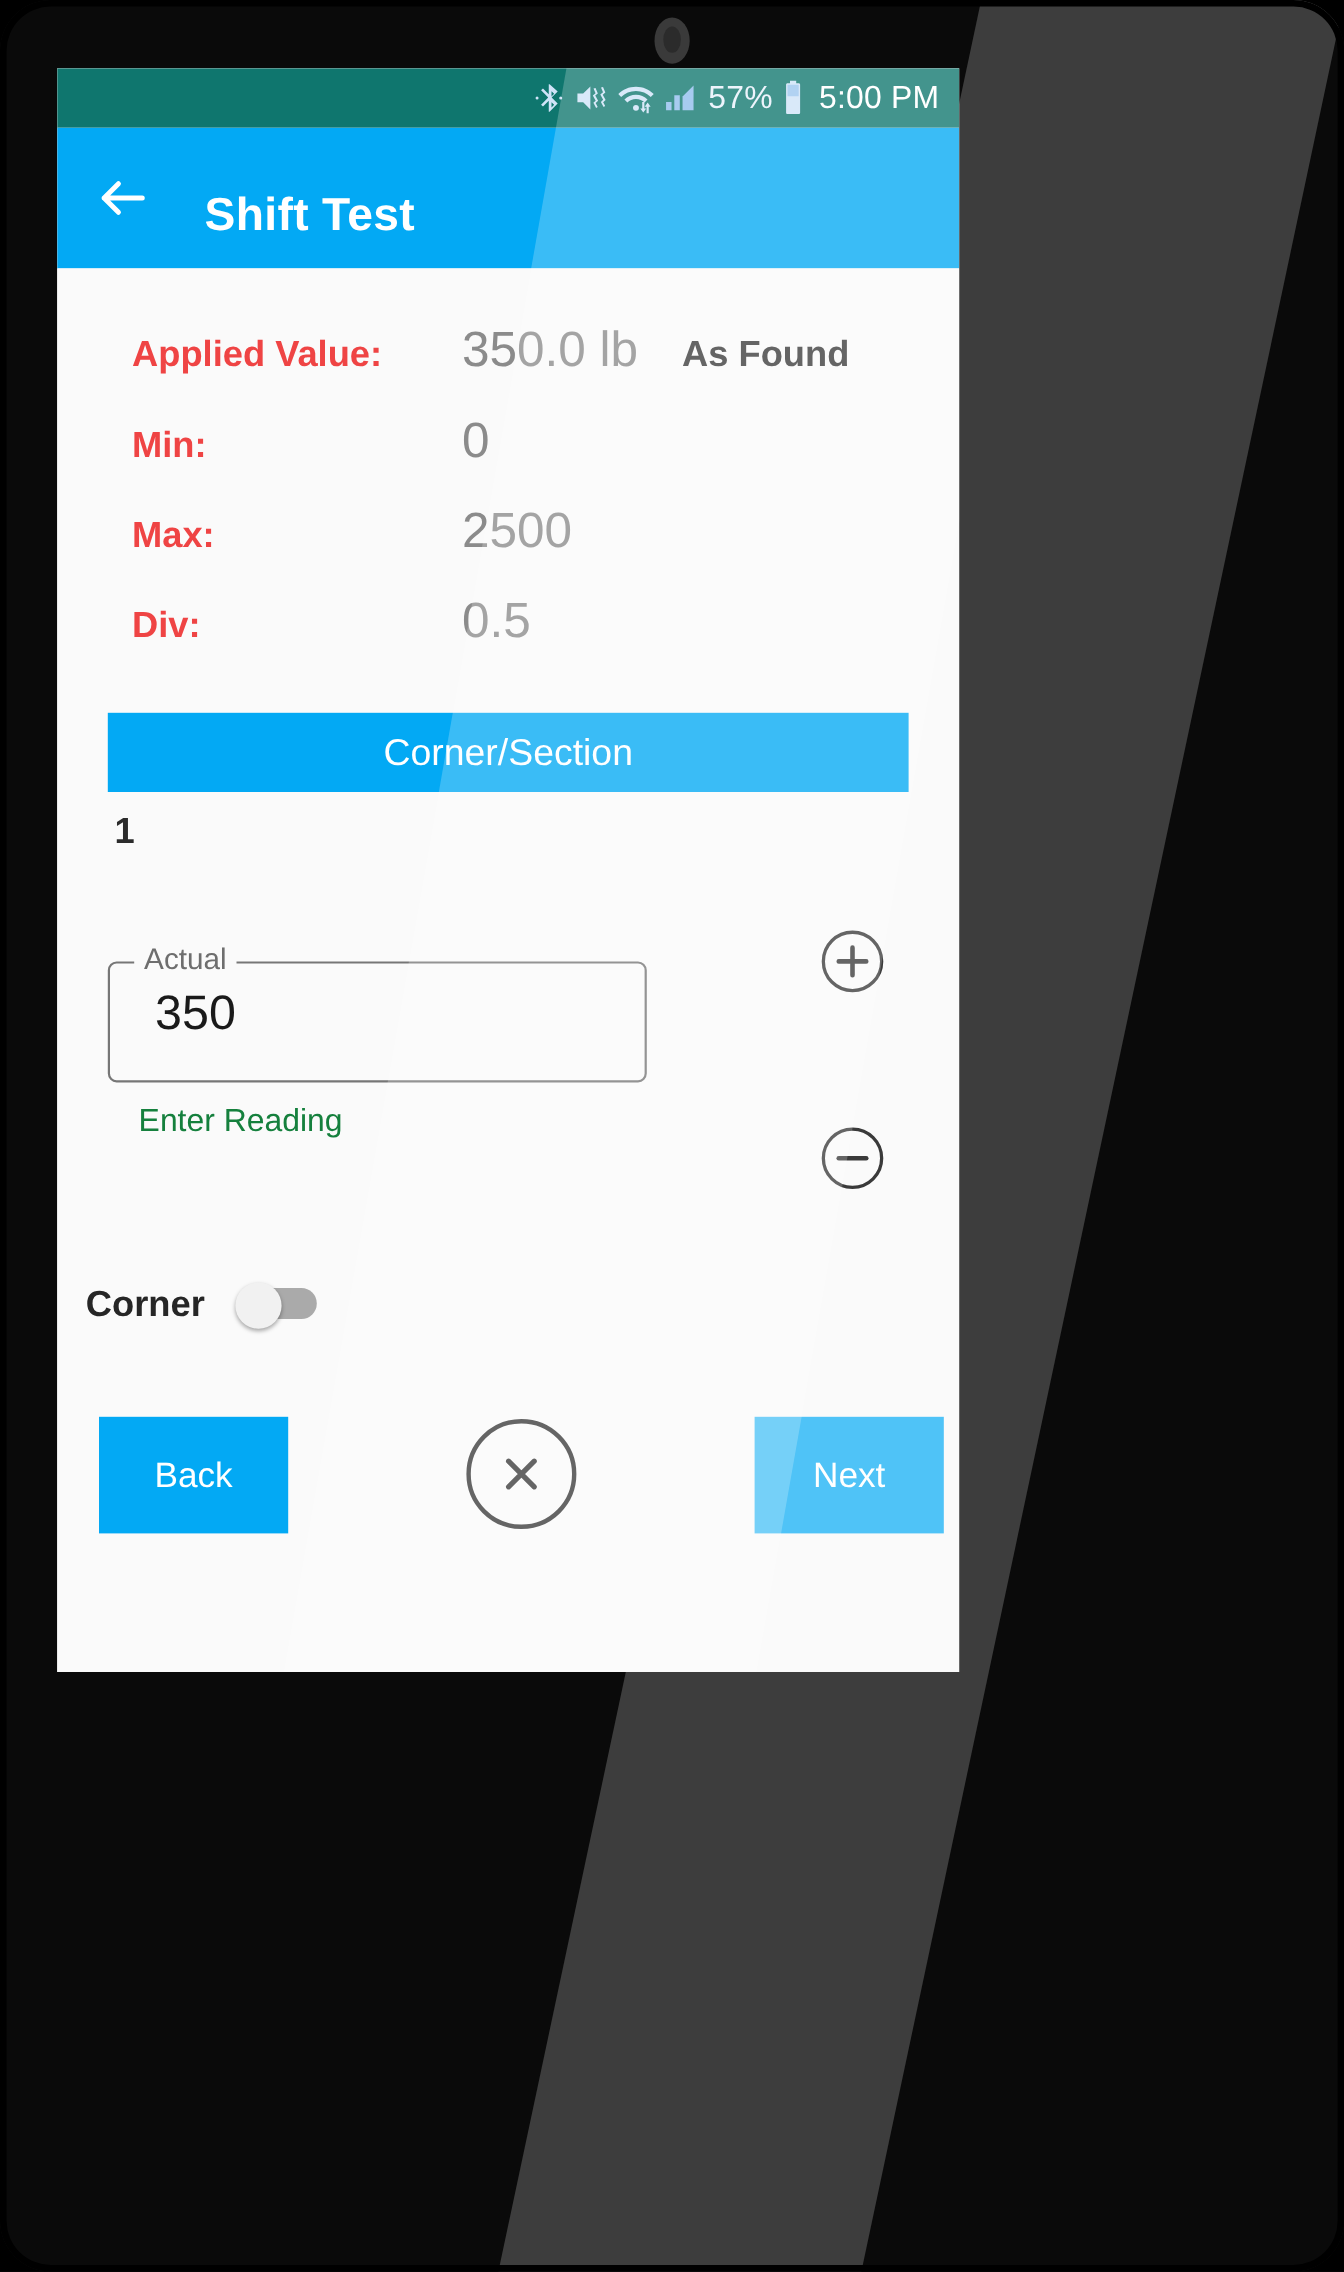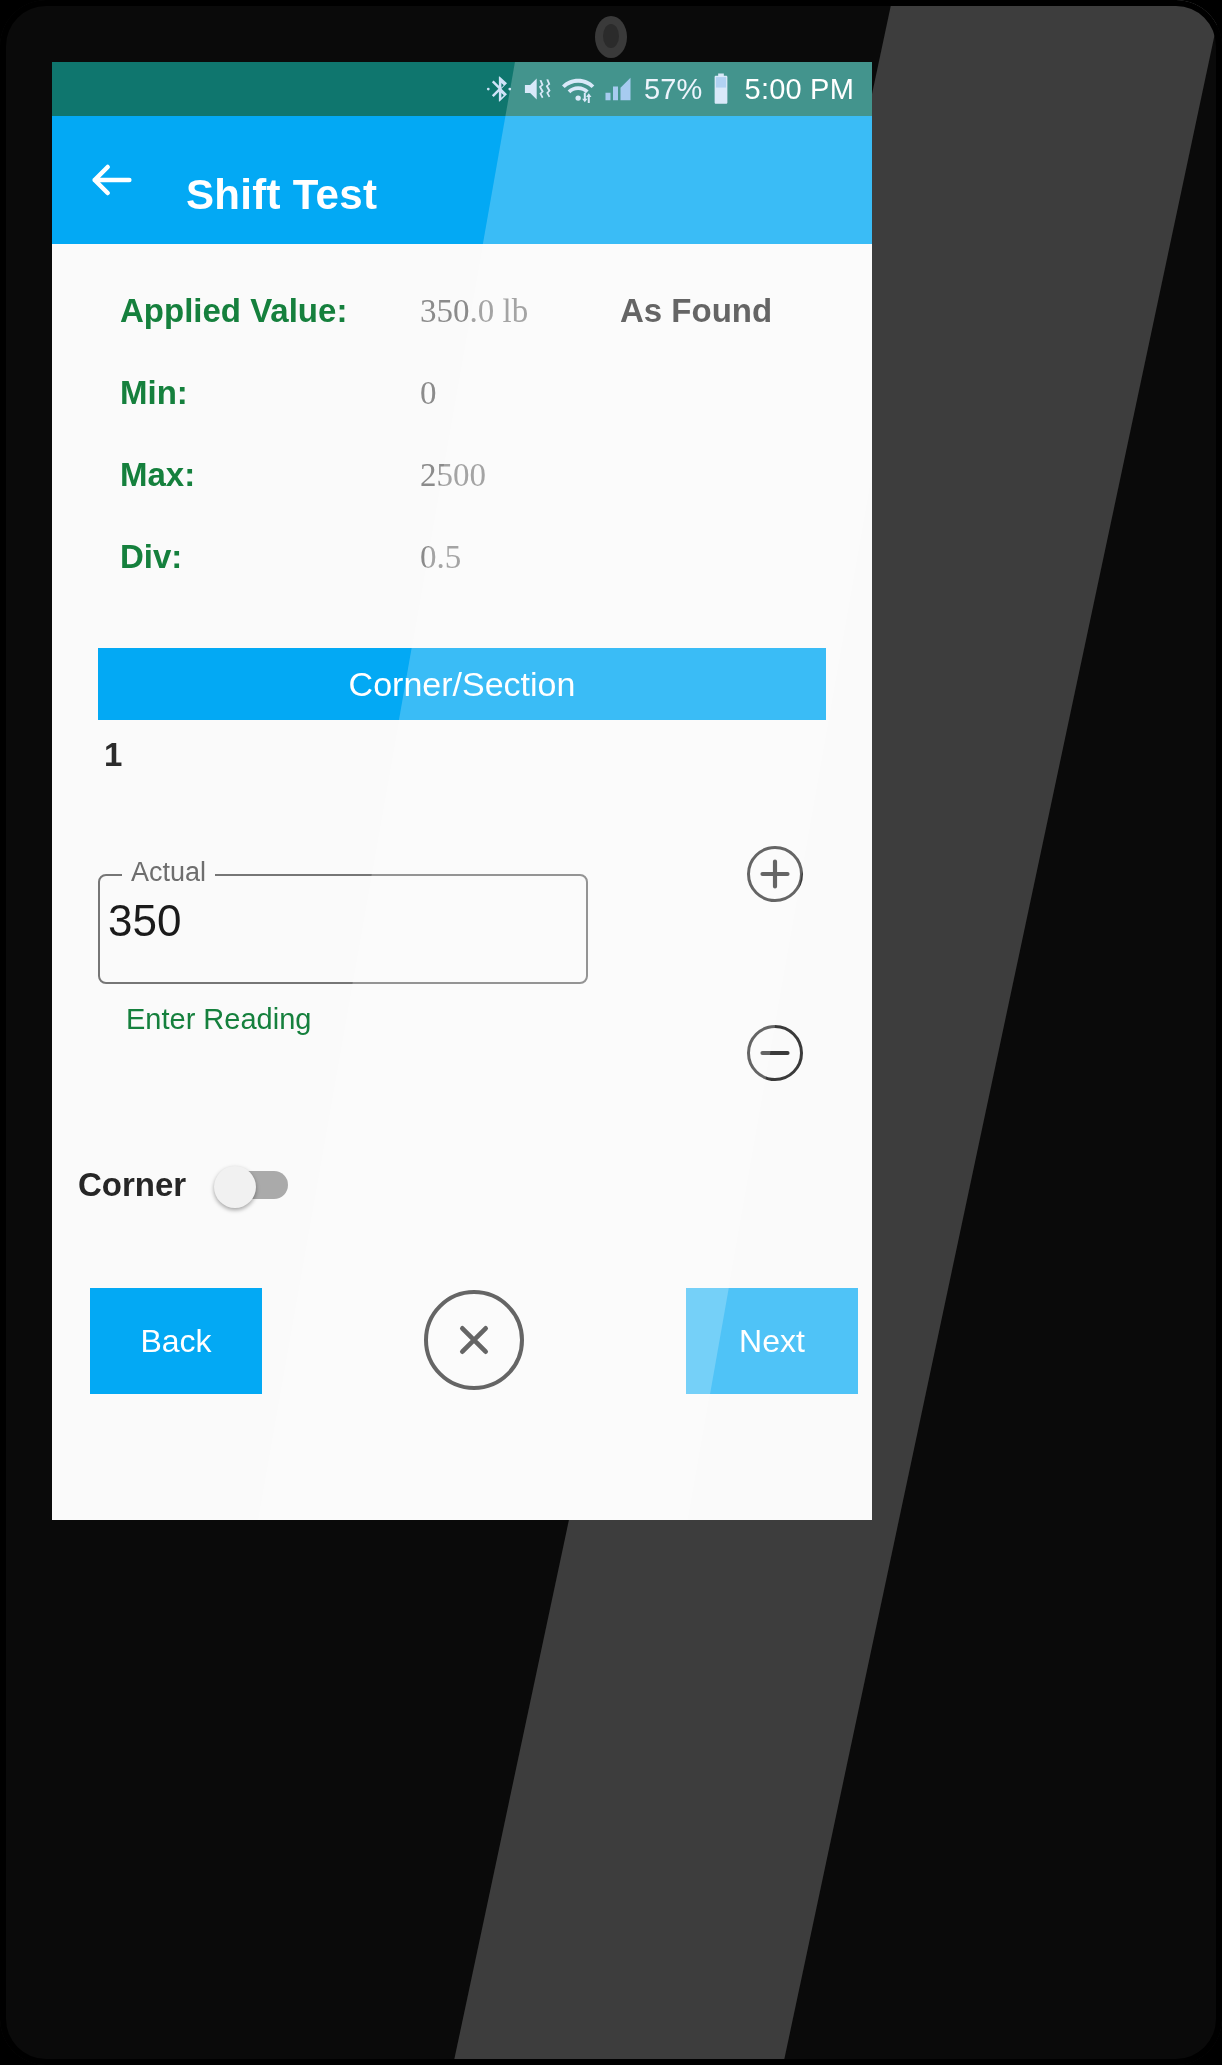--- a/index.html
+++ b/index.html
@@ -73,24 +73,24 @@
   }
 
   
   #content{position:relative;background:#fafafa;height:1276px;}
 
   .info-row{
     display:flex;align-items:baseline;
     padding:0 0 0 68px;height:82px;
   }
   .info-label{
-    font-size:33px;font-weight:bold;color:#15803d;width:300px;flex:0 0 auto;
+    font-size:33px;font-weight:bold;color:#ef4444;width:300px;flex:0 0 auto;
   }
   .info-value{
-    font-size:33px;color:#8b8b8b;width:200px;flex:0 0 auto;font-family:Liberation Serif, serif;
+    font-size:45px;color:#8b8b8b;width:200px;flex:0 0 auto;
   }
   .info-extra{
     font-size:33px;font-weight:bold;color:#3a3a3a;
   }
 
   #corner-section-bar{
     margin:28px 0 0 46px;width:728px;height:72px;background:#03a9f4;
     display:flex;align-items:center;justify-content:center;
   }
   #corner-section-label{color:#fff;font-size:34px;}
@@ -102,21 +102,21 @@
   #input-area{position:relative;margin-top:72px;height:230px;padding-left:40px;}
   #actual-field{
     position:absolute;left:46px;top:28px;width:490px;height:110px;
     border:2px solid #767676;border-radius:8px;box-sizing:border-box;
   }
   #actual-legend{
     position:absolute;left:22px;top:-19px;background:#fafafa;
     padding:0 9px;font-size:27px;color:#6e6e6e;
   }
   #actual-value{
-    position:absolute;left:8px;top:20px;font-size:44px;color:#1a1a1a;
+    position:absolute;left:41px;top:20px;font-size:44px;color:#1a1a1a;
   }
   #actual-helper{
     position:absolute;left:74px;top:157px;font-size:29px;color:#15803d;
   }
   .step-btn{
     position:absolute;width:56px;height:56px;border:3px solid #3a3a3a;
     border-radius:50%;box-sizing:border-box;
   }
   #plus-button{left:695px;top:0px;}
   #minus-button{left:695px;top:179px;}

